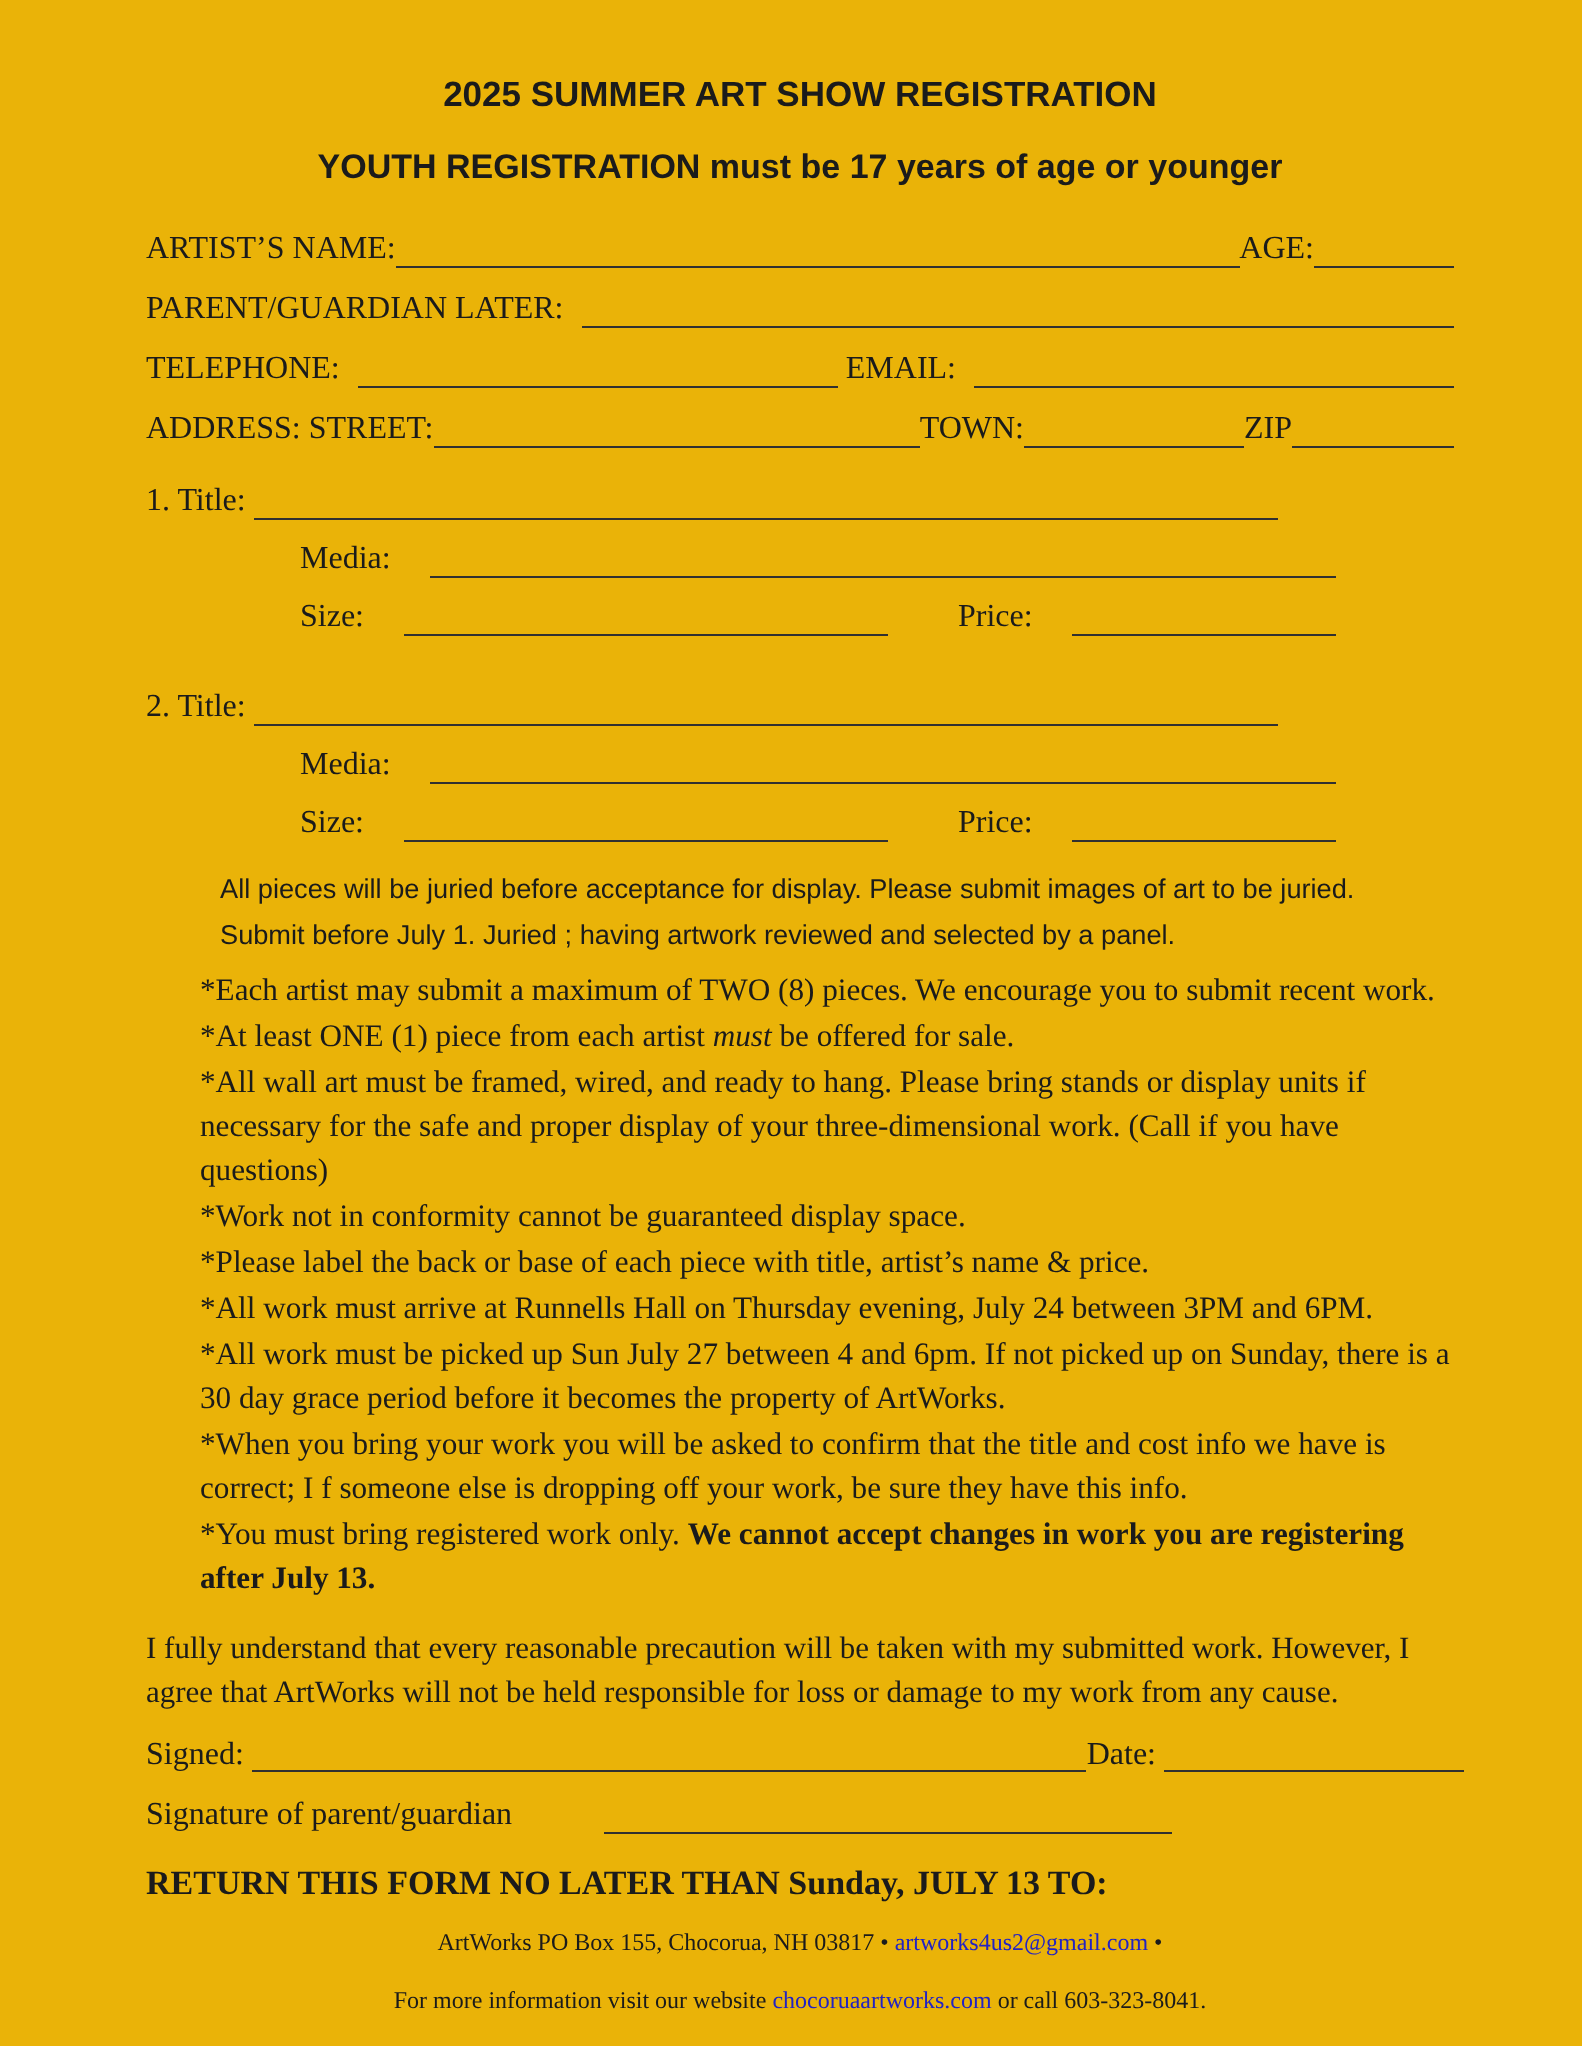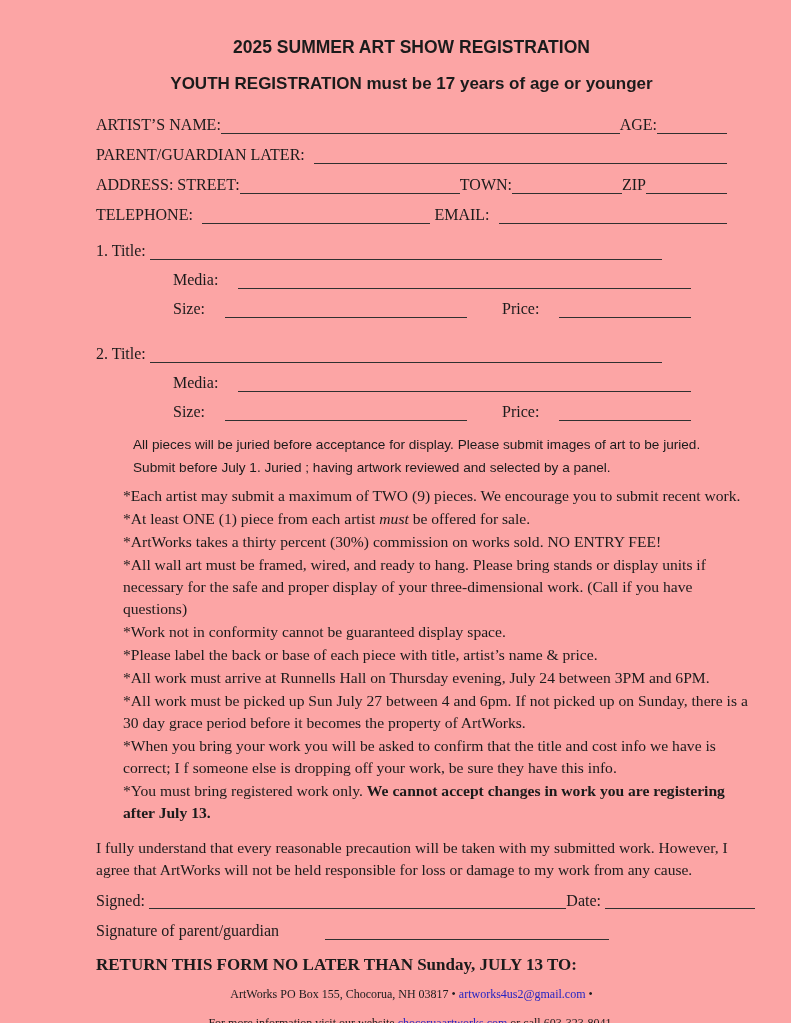--- a/index.html
+++ b/index.html
@@ -1,22 +1,22 @@
 <!DOCTYPE html>
 <html><head>
 <meta charset="utf-8">
 <style>
   html,body{margin:0;padding:0;background:#ffffff;}
   .page{
     position:relative;
     width:791px;
     height:1023px;
     box-sizing:border-box;
-    background:#fca5a5;
-    padding:36px 64px 0 96px;
+    background:#eab308;
+    padding:36px 64px 0 73px;
     font-family:"Liberation Serif", serif;
     color:#1b1b1b;
     overflow:hidden;
   }
   
   .h-title{
     font-family:"Liberation Sans", sans-serif;
     font-weight:bold;
     font-size:17.5px;
     text-align:center;
@@ -88,32 +88,32 @@
       <span class="lbl">ARTIST’S NAME:</span>
       <span class="blank fill"></span>
       <span class="lbl">AGE:</span>
       <span class="blank w-age"></span>
     </div>
     <div class="frow">
       <span class="lbl">PARENT/GUARDIAN LATER: </span>
       <span class="blank fill gap"></span>
     </div>
     <div class="frow">
+      <span class="lbl">TELEPHONE: </span>
+      <span class="blank fill gap"></span>
+      <span class="lbl"> EMAIL: </span>
+      <span class="blank fill gap"></span>
+    </div>
+    <div class="frow">
       <span class="lbl">ADDRESS: STREET:</span>
       <span class="blank fill"></span>
       <span class="lbl">TOWN:</span>
       <span class="blank w-town"></span>
       <span class="lbl">ZIP</span>
       <span class="blank w-zip"></span>
-    </div>
-    <div class="frow">
-      <span class="lbl">TELEPHONE: </span>
-      <span class="blank fill gap"></span>
-      <span class="lbl"> EMAIL: </span>
-      <span class="blank fill gap"></span>
     </div>
   </div>
 
   <div class="pieces">
     <div class="piece">
       <div class="frow trow">
         <span class="lbl">1. Title: </span>
         <span class="blank fill"></span>
       </div>
       <div class="frow irow">
@@ -145,23 +145,22 @@
       </div>
     </div>
   </div>
 
   <div class="jury">
     <div>All pieces will be juried before acceptance for display. Please submit images of art to be juried.</div>
     <div>Submit before July 1. Juried ; having artwork reviewed and selected by a panel.</div>
   </div>
 
   <div class="rules">
-    <p><span>*Each artist may submit a maximum of TWO (9) pieces. We encourage you to submit recent work.</span></p>
+    <p><span>*Each artist may submit a maximum of TWO (8) pieces. We encourage you to submit recent work.</span></p>
     <p><span>*At least ONE (1) piece from each artist </span><span class="em">must</span><span> be offered for sale.</span></p>
-    <p><span>*ArtWorks takes a thirty percent (30%) commission on works sold. NO ENTRY FEE!</span></p>
     <p><span>*All wall art must be framed, wired, and ready to hang.  Please bring stands or display units if necessary for the safe and proper display of your three-dimensional work.  (Call if you have questions)</span></p>
     <p><span>*Work not in conformity cannot be guaranteed display space.</span></p>
     <p><span>*Please label the back or base of each piece with title, artist’s name &amp; price.</span></p>
     <p><span>*All work must arrive at Runnells Hall on Thursday evening, July 24 between 3PM and 6PM.</span></p>
     <p><span>*All work must be picked up Sun July 27  between 4 and 6pm. If not picked up on Sunday, there is a 30 day grace period before it becomes the property of ArtWorks.</span></p>
     <p><span>*When you bring your work you will be asked to confirm that the title and cost info we have is correct; I f someone else is dropping off your work, be sure they have this info.</span></p>
     <p><span>*You must bring registered work only. </span><span class="strong">We cannot accept changes in work you are registering after July 13.</span></p>
   </div>
 
   <p class="agreement">I fully understand that every reasonable precaution will be taken with my submitted work. However, I agree that ArtWorks will not be held responsible for loss or damage to my work from any cause.</p>

